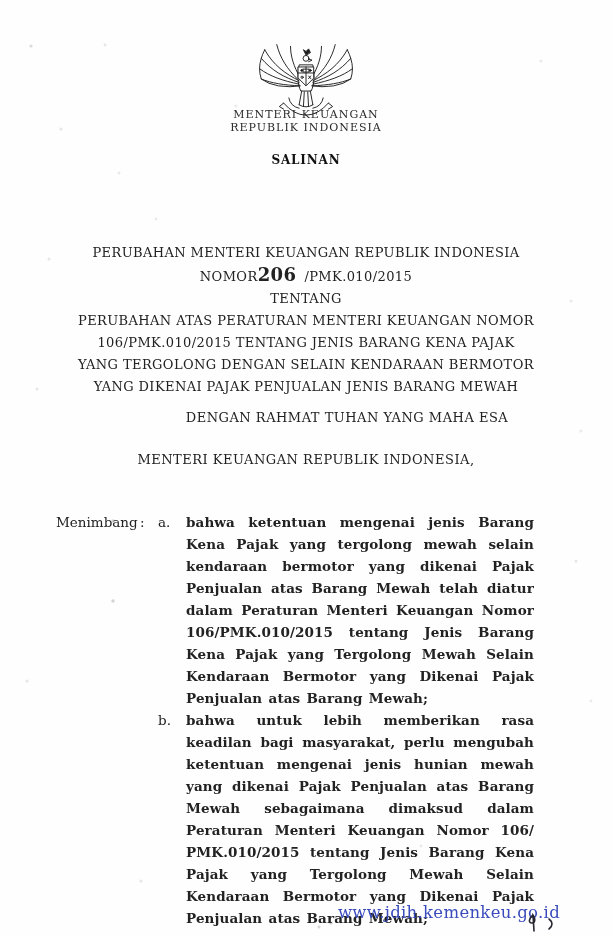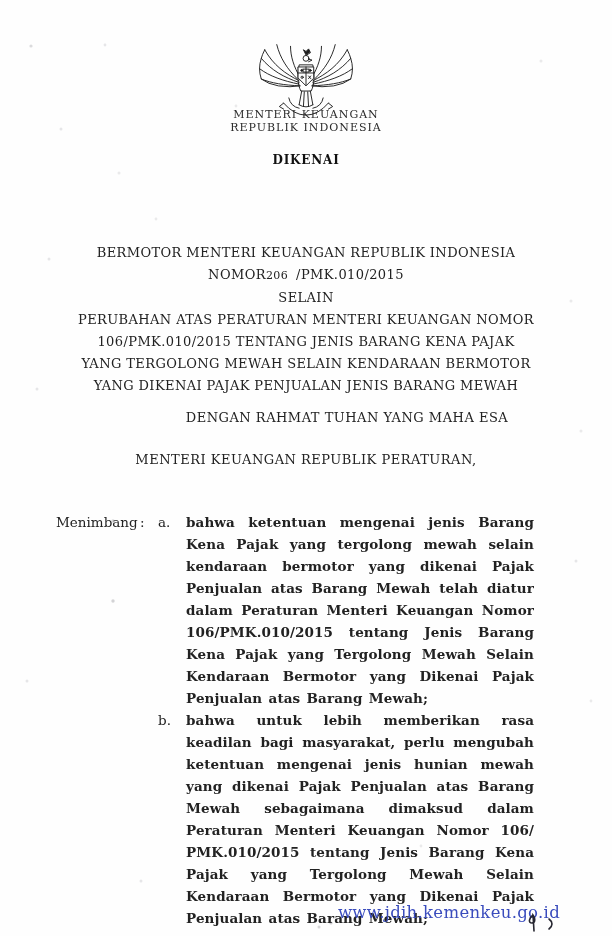--- a/index.html
+++ b/index.html
@@ -34,21 +34,21 @@
   }
   
   .title-block{
     position:absolute;top:242px;left:0;width:100%;
     text-align:center;
     font-size:13px;line-height:22px;letter-spacing:0.4px;
     color:#222;
   }
   .nomor-row span{display:inline-block;}
   .nomor-label{}
-  .nomor-value{margin-right:8px;font-size:11px;}
+  .nomor-value{margin-right:8px;font-size:18px;font-weight:bold;}
   
   .invocation{
     position:absolute;top:410px;left:0;width:100%;
     text-align:center;font-size:13px;letter-spacing:0.5px;color:#222;padding-left:41px;
   }
   .issuer{
     position:absolute;top:452px;left:0;width:100%;
     text-align:center;font-size:13px;letter-spacing:0.5px;color:#222;
   }
   
@@ -149,36 +149,36 @@
       <path d="M34 78 Q46 92 60 92 Q74 92 86 78"></path>
       <path d="M34 78 l-5 4 l5 3 M86 78 l5 4 l-5 3"></path>
     </g>
   </svg>
 
   <div class="ministry">
     <div>MENTERI KEUANGAN</div>
     <div>REPUBLIK INDONESIA</div>
   </div>
 
-  <div class="salinan">DIKENAI</div>
+  <div class="salinan">SALINAN</div>
 
   <div class="title-block">
-    <div>BERMOTOR MENTERI KEUANGAN REPUBLIK INDONESIA</div>
+    <div>PERUBAHAN MENTERI KEUANGAN REPUBLIK INDONESIA</div>
     <div class="nomor-row">
       <span class="nomor-label">NOMOR</span><span class="nomor-value">206</span><span class="nomor-suffix">/PMK.010/2015</span>
     </div>
-    <div>SELAIN</div>
+    <div>TENTANG</div>
     <div>PERUBAHAN ATAS PERATURAN MENTERI KEUANGAN NOMOR</div>
     <div>106/PMK.010/2015 TENTANG JENIS BARANG KENA PAJAK</div>
-    <div>YANG TERGOLONG MEWAH SELAIN KENDARAAN BERMOTOR</div>
+    <div>YANG TERGOLONG DENGAN SELAIN KENDARAAN BERMOTOR</div>
     <div>YANG DIKENAI PAJAK PENJUALAN JENIS BARANG MEWAH</div>
   </div>
 
   <div class="invocation">DENGAN RAHMAT TUHAN YANG MAHA ESA</div>
-  <div class="issuer">MENTERI KEUANGAN REPUBLIK PERATURAN,</div>
+  <div class="issuer">MENTERI KEUANGAN REPUBLIK INDONESIA,</div>
 
   <div class="considering">
     <div class="consider-label">Menimbang</div>
     <div class="consider-colon">:</div>
     <div class="consider-items">
       <div class="consider-item">
         <div class="item-label">a.</div>
         <div class="item-text">bahwa ketentuan mengenai jenis Barang Kena Pajak yang tergolong mewah selain kendaraan bermotor yang dikenai Pajak Penjualan atas Barang Mewah telah diatur dalam Peraturan Menteri Keuangan Nomor 106/PMK.010/2015 tentang Jenis Barang Kena Pajak yang Tergolong Mewah Selain Kendaraan Bermotor yang Dikenai Pajak Penjualan atas Barang Mewah;</div>
       </div>
       <div class="consider-item">

